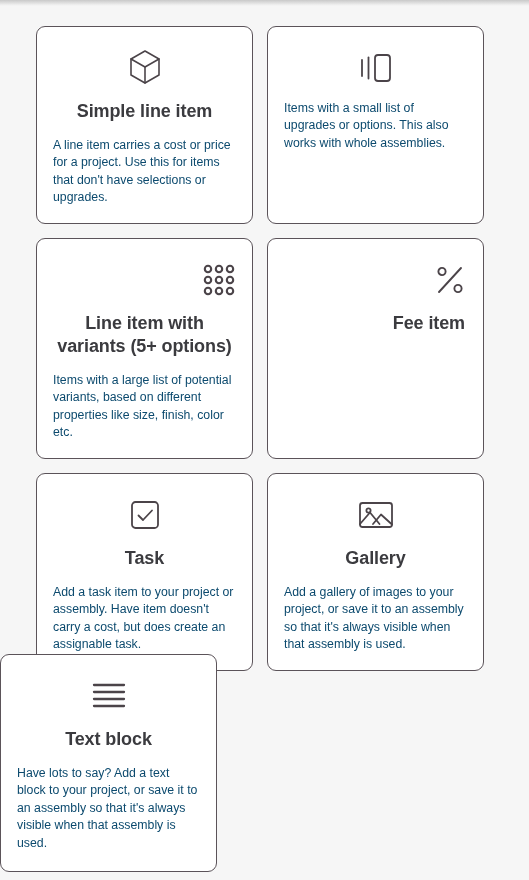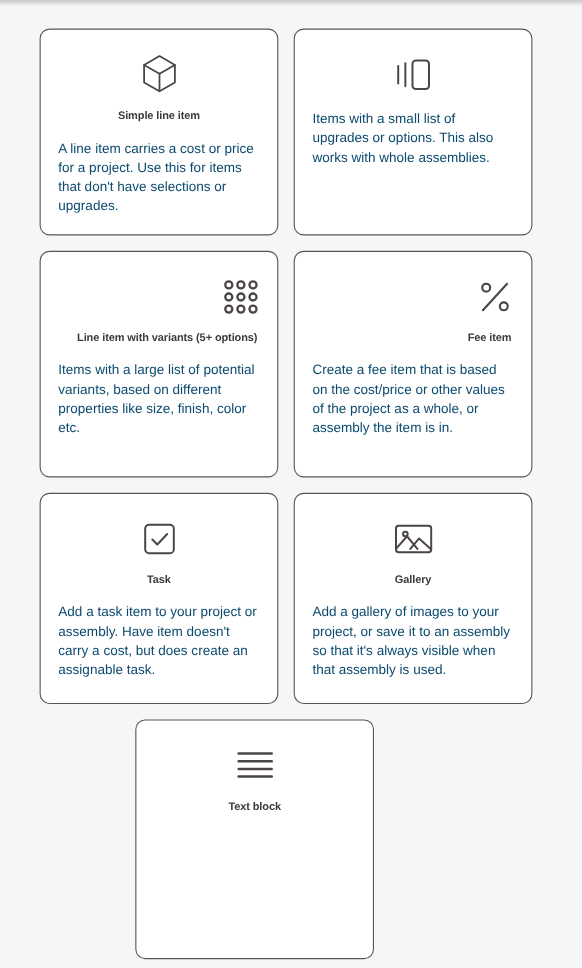--- a/index.html
+++ b/index.html
@@ -56,21 +56,21 @@
     height: 46px;
     display: flex;
     align-items: center;
     justify-content: center;
     margin-bottom: 9px;
   }
 
   .card-icon svg { display: block; }
 
   .card-title {
-    font-size: 10px;
+    font-size: 18px;
     font-weight: bold;
     color: #3b3b3f;
     text-align: center;
     line-height: 1.28;
     letter-spacing: -0.1px;
     margin-bottom: 14px;
     padding: 0 2px;
   }
 
   .card-desc {
@@ -81,21 +81,20 @@
     align-self: stretch;
   }
 
   
   #row-last {
     position: absolute;
     top: 654px;
     left: 0;
     width: 463px;
     display: flex;
-    justify-content: center;
   }
 </style>
 </head>
 <body>
 
 <div id="top-edge"></div>
 
 <div id="grid">
 
   <div class="card tall">
@@ -141,21 +140,20 @@
 
   <div class="card row2">
     <div class="card-icon">
       <svg width="34" height="34" viewBox="0 0 34 34" fill="none" stroke="#4b4449" stroke-width="1.9" stroke-linecap="round">
         <circle cx="9" cy="8.5" r="3.6"></circle>
         <circle cx="25" cy="25.5" r="3.6"></circle>
         <path d="M28 5 L6 29"></path>
       </svg>
     </div>
     <div class="card-title">Fee item</div>
-    <div class="card-desc">Create a fee item that is based on the cost/price or other values of the project as a whole, or assembly the item is in.</div>
   </div>
 
   <div class="card row3">
     <div class="card-icon">
       <svg width="32" height="32" viewBox="0 0 32 32" fill="none" stroke="#4b4449" stroke-width="1.8" stroke-linecap="round" stroke-linejoin="round">
         <rect x="3" y="3" width="26" height="26" rx="3.5"></rect>
         <path d="M9.5 16.5 L14 21 L23 11.5"></path>
       </svg>
     </div>
     <div class="card-title">Task</div>
@@ -181,14 +179,15 @@
   <div class="card last">
     <div class="card-icon">
       <svg width="34" height="30" viewBox="0 0 34 30" fill="none" stroke="#4b4449" stroke-width="2.3" stroke-linecap="round">
         <path d="M2 4 H32"></path>
         <path d="M2 11 H32"></path>
         <path d="M2 18 H32"></path>
         <path d="M2 25 H32"></path>
       </svg>
     </div>
     <div class="card-title">Text block</div>
+    <div class="card-desc">Have lots to say? Add a text block to your project, or save it to an assembly so that it's always visible when that assembly is used.</div>
   </div>
 </div>
 
 </body></html>

